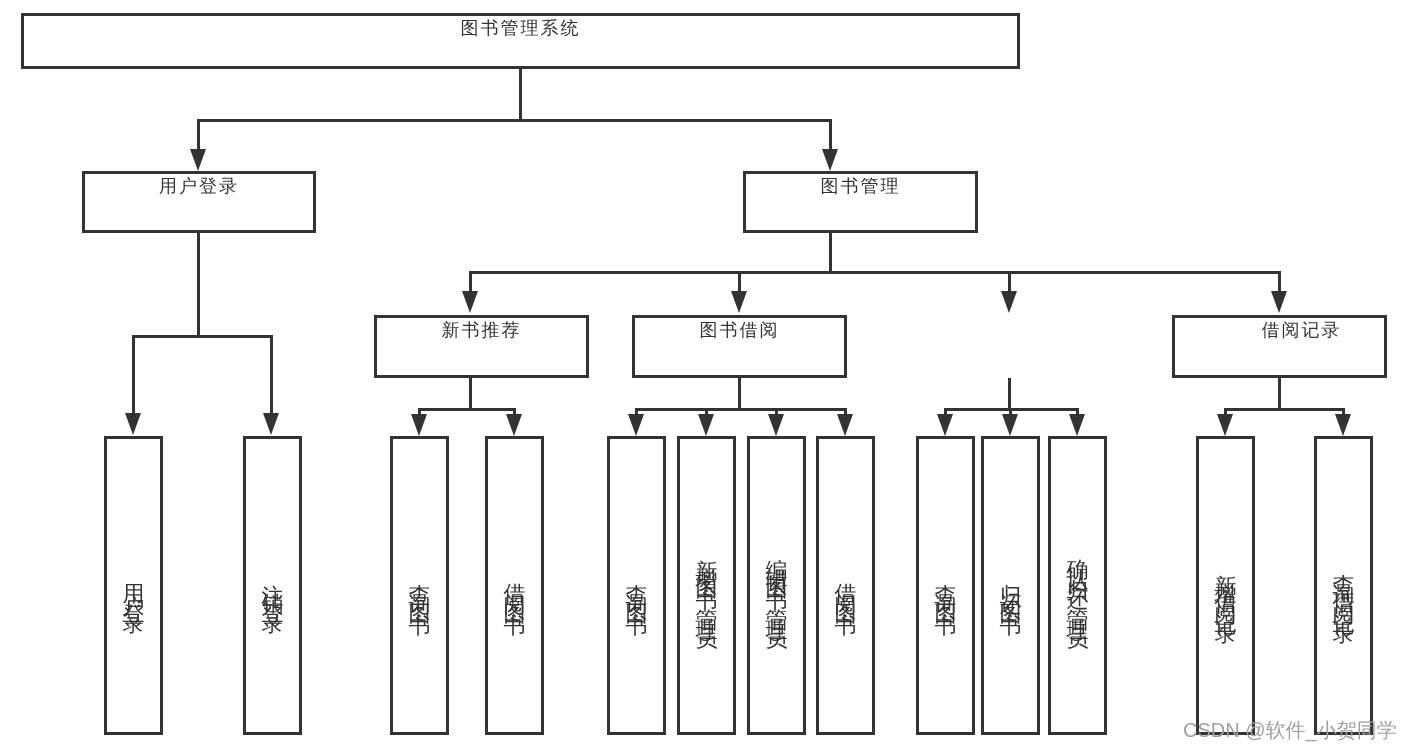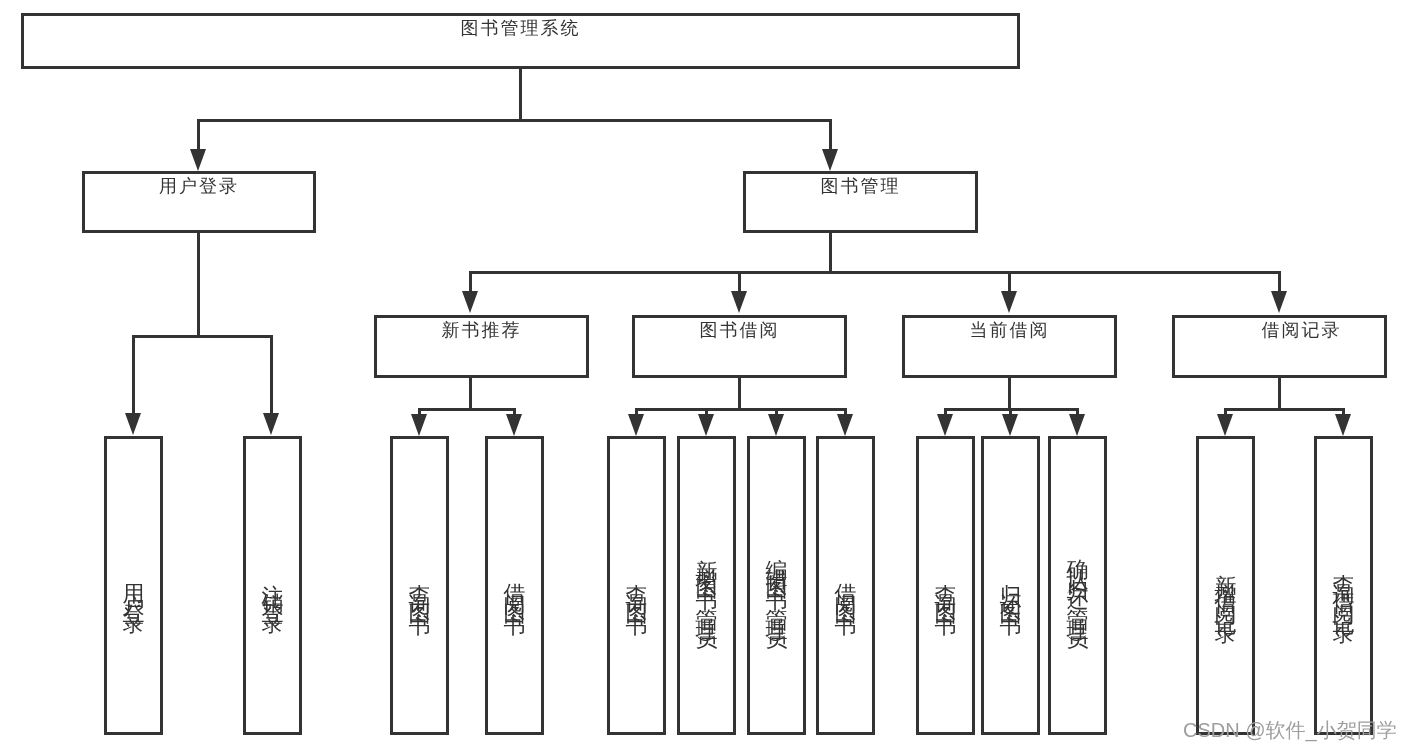--- a/index.html
+++ b/index.html
@@ -139,23 +139,20 @@
   </div>
 
   <div class="node" style="left:374px;top:315px;width:215px;height:63px;">
     <span>新书推荐</span>
   </div>
 
   <div class="node" style="left:632px;top:315px;width:215px;height:63px;">
     <span>图书借阅</span>
   </div>
 
-  <div class="node" style="left:902px;top:315px;width:215px;height:63px;">
-    <span>当前借阅</span>
-  </div>
 
   <div class="node" style="left:1172px;top:315px;width:215px;height:63px;padding-left:44px;">
     <span>借阅记录</span>
   </div>
 
   <div class="leaf" style="left:104px;">
     <span class="vtext">用户登录</span>
   </div>
   <div class="leaf" style="left:243px;">
     <span class="vtext">注销登录</span>

